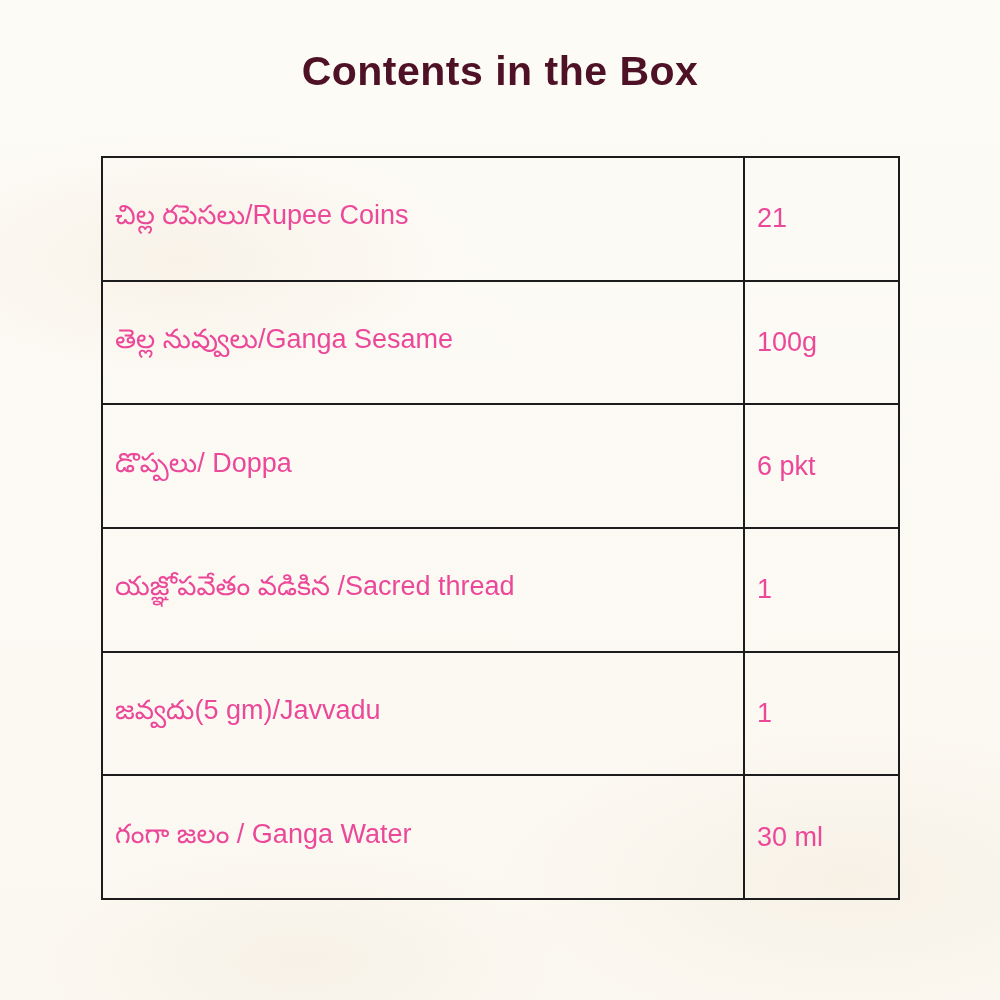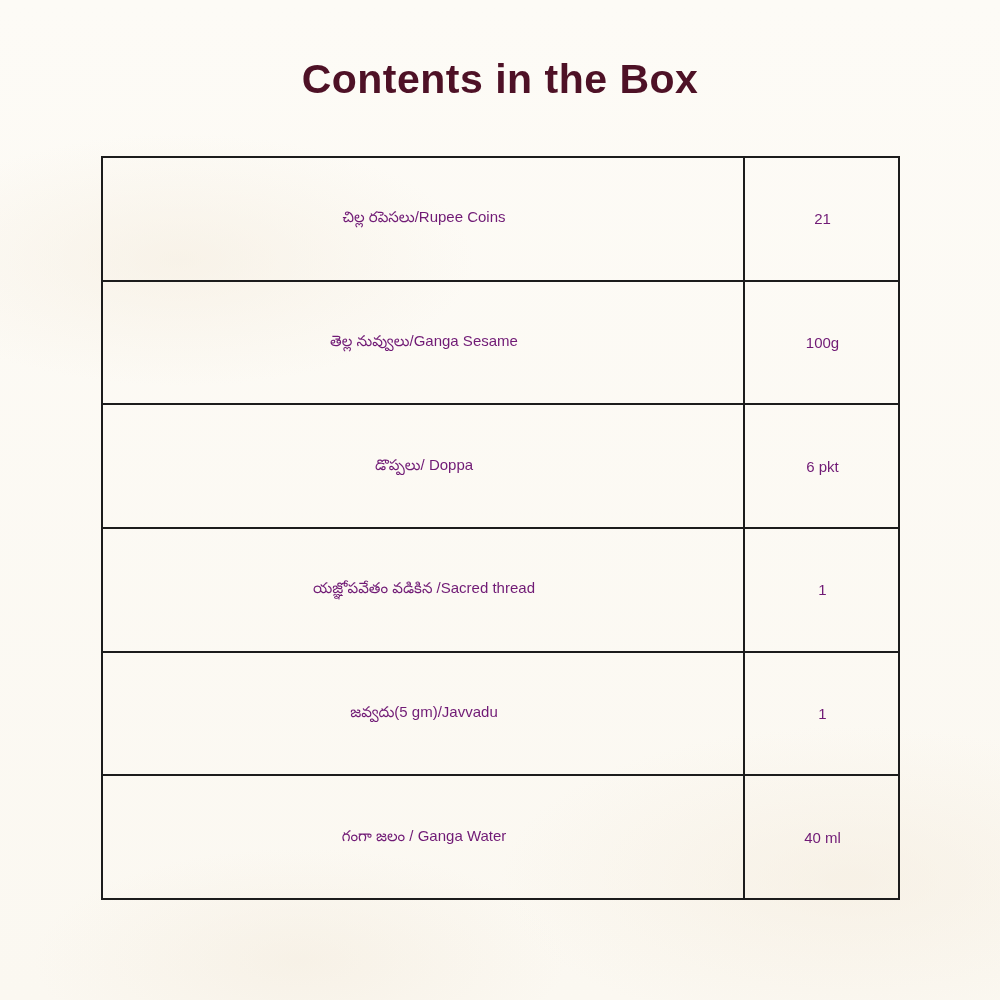--- a/index.html
+++ b/index.html
@@ -11,21 +11,21 @@
     font-family: "Liberation Sans", "DejaVu Sans", sans-serif;
     background:
       radial-gradient(ellipse 420px 180px at 18% 26%, rgba(244,236,222,0.55), rgba(244,236,222,0) 70%),
       radial-gradient(ellipse 500px 220px at 85% 88%, rgba(243,234,219,0.5), rgba(243,234,219,0) 70%),
       radial-gradient(ellipse 380px 160px at 30% 96%, rgba(242,233,218,0.45), rgba(242,233,218,0) 70%),
       linear-gradient(180deg, #fdfbf6 0%, #fbf8f1 100%);
     overflow: hidden;
   }
   .page-title {
     position: absolute;
-    top: 56px;
+    top: 48px;
     left: 0;
     width: 1000px;
     text-align: center;
     font-size: 41px;
     font-weight: 700;
     letter-spacing: 0.5px;
     color: #4e1126;
   }
   table.contents-table {
     position: absolute;
@@ -33,25 +33,24 @@
     top: 156px;
     width: 797px;
     height: 744px;
     border-collapse: collapse;
     table-layout: fixed;
     background: transparent;
   }
   table.contents-table td {
     border: 2px solid #1c1c1c;
     vertical-align: middle;
-    font-size: 15px;
-    color: #701a75;
+    font-size: 27px;
+    color: #ec4899;
     padding: 0 10px 0 12px;
     font-weight: 400;
-    text-align: center;
   }
   td.item-cell { width: 642px; }
   td.qty-cell  { width: 155px; }
 </style>
 </head>
 <body>
 
 <h1 class="page-title">Contents in the Box</h1>
 
 <table class="contents-table">
@@ -71,16 +70,16 @@
     <tr>
       <td class="item-cell">యజ్ఞోపవేతం వడికిన /Sacred thread</td>
       <td class="qty-cell">1</td>
     </tr>
     <tr>
       <td class="item-cell">జవ్వదు(5 gm)/Javvadu</td>
       <td class="qty-cell">1</td>
     </tr>
     <tr>
       <td class="item-cell">గంగా జలం / Ganga Water</td>
-      <td class="qty-cell">40 ml</td>
+      <td class="qty-cell">30 ml</td>
     </tr>
   </tbody>
 </table>
 
 </body></html>

